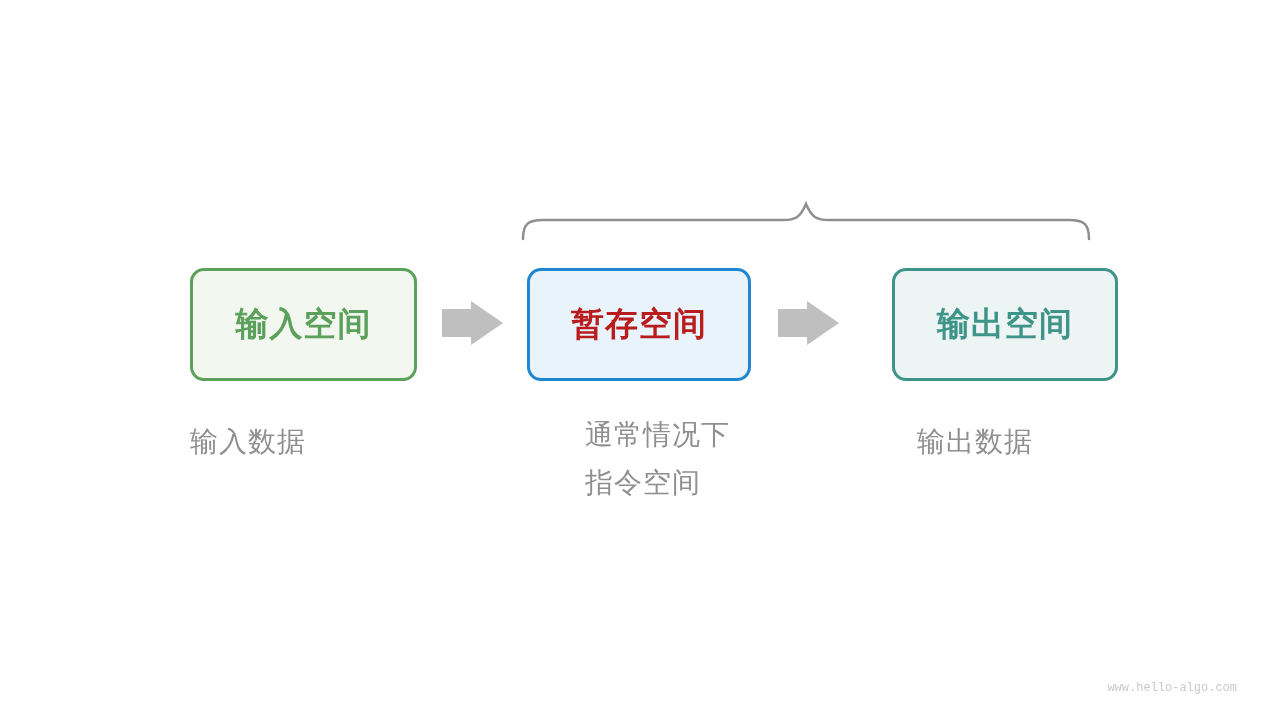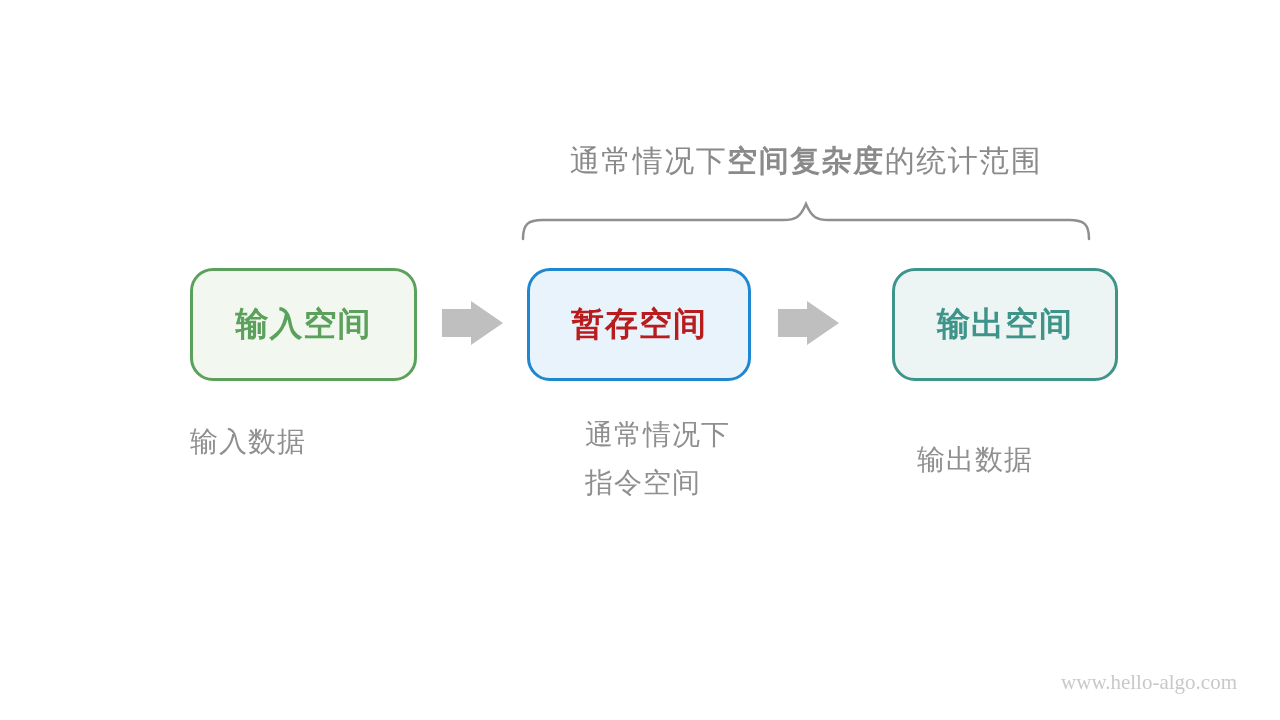--- a/index.html
+++ b/index.html
@@ -31,21 +31,21 @@
     position: absolute;
     left: 521px;
     top: 199px;
     width: 570px;
     height: 42px;
   }
   .box {
     position: absolute;
     top: 268px;
     height: 113px;
-    border-radius: 23px;
+    border-radius: 14px;
     border: 3px solid;
     display: flex;
     align-items: center;
     justify-content: center;
     font-size: 33px;
     font-weight: 700;
     letter-spacing: 1px;
   }
   .box-input  { left: 190px; width: 227px; }
   .box-temp   { left: 527px; width: 224px; }
@@ -59,40 +59,37 @@
   .arrow-1 { left: 442px; }
   .arrow-2 { left: 778px; }
   .note {
     position: absolute;
     font-size: 28px;
     letter-spacing: 1px;
     color: #8f8f8f;
     white-space: nowrap;
   }
   .note-input  { left: 190px; top: 423px; width: 227px; }
-  .note-output { left: 862px; top: 423px; width: 226px; text-align: center; margin-top: 18px; }
+  .note-output { left: 862px; top: 423px; width: 226px; text-align: center; }
   .note-temp   { left: 585px; top: 411px; }
   .note-temp .note-line { line-height: 48px; }
   .watermark {
     position: absolute;
     right: 43px;
     bottom: 25px;
-    font-family: Liberation Serif, serif;
-    font-size: 21px;
+    font-family: Liberation Mono, monospace;
+    font-size: 12px;
     color: #c9c9c9;
   }
 </style>
 </head>
 <body>
 
 <div class="canvas">
 
-  <div class="caption">
-    <span>通常情况下</span><b>空间复杂度</b><span>的统计范围</span>
-  </div>
 
   <svg class="brace-svg" viewBox="0 0 570 42">
     <path d="M 2,40 C 2,25 7,21 22,21 L 262,21 C 274,21 279,19 285,5 C 291,19 296,21 308,21 L 548,21 C 563,21 568,25 568,40" fill="none" stroke-width="2.5" stroke-linecap="round" style="stroke: rgb(143, 143, 143);"></path>
   </svg>
 
   <div class="box box-input" style="color: rgb(91, 160, 91); border-color: rgb(91, 160, 91); background: rgb(242, 248, 240);">
     <span>输入空间</span>
   </div>
 
   <svg class="arrow-svg arrow-1" viewBox="0 0 61 44">

